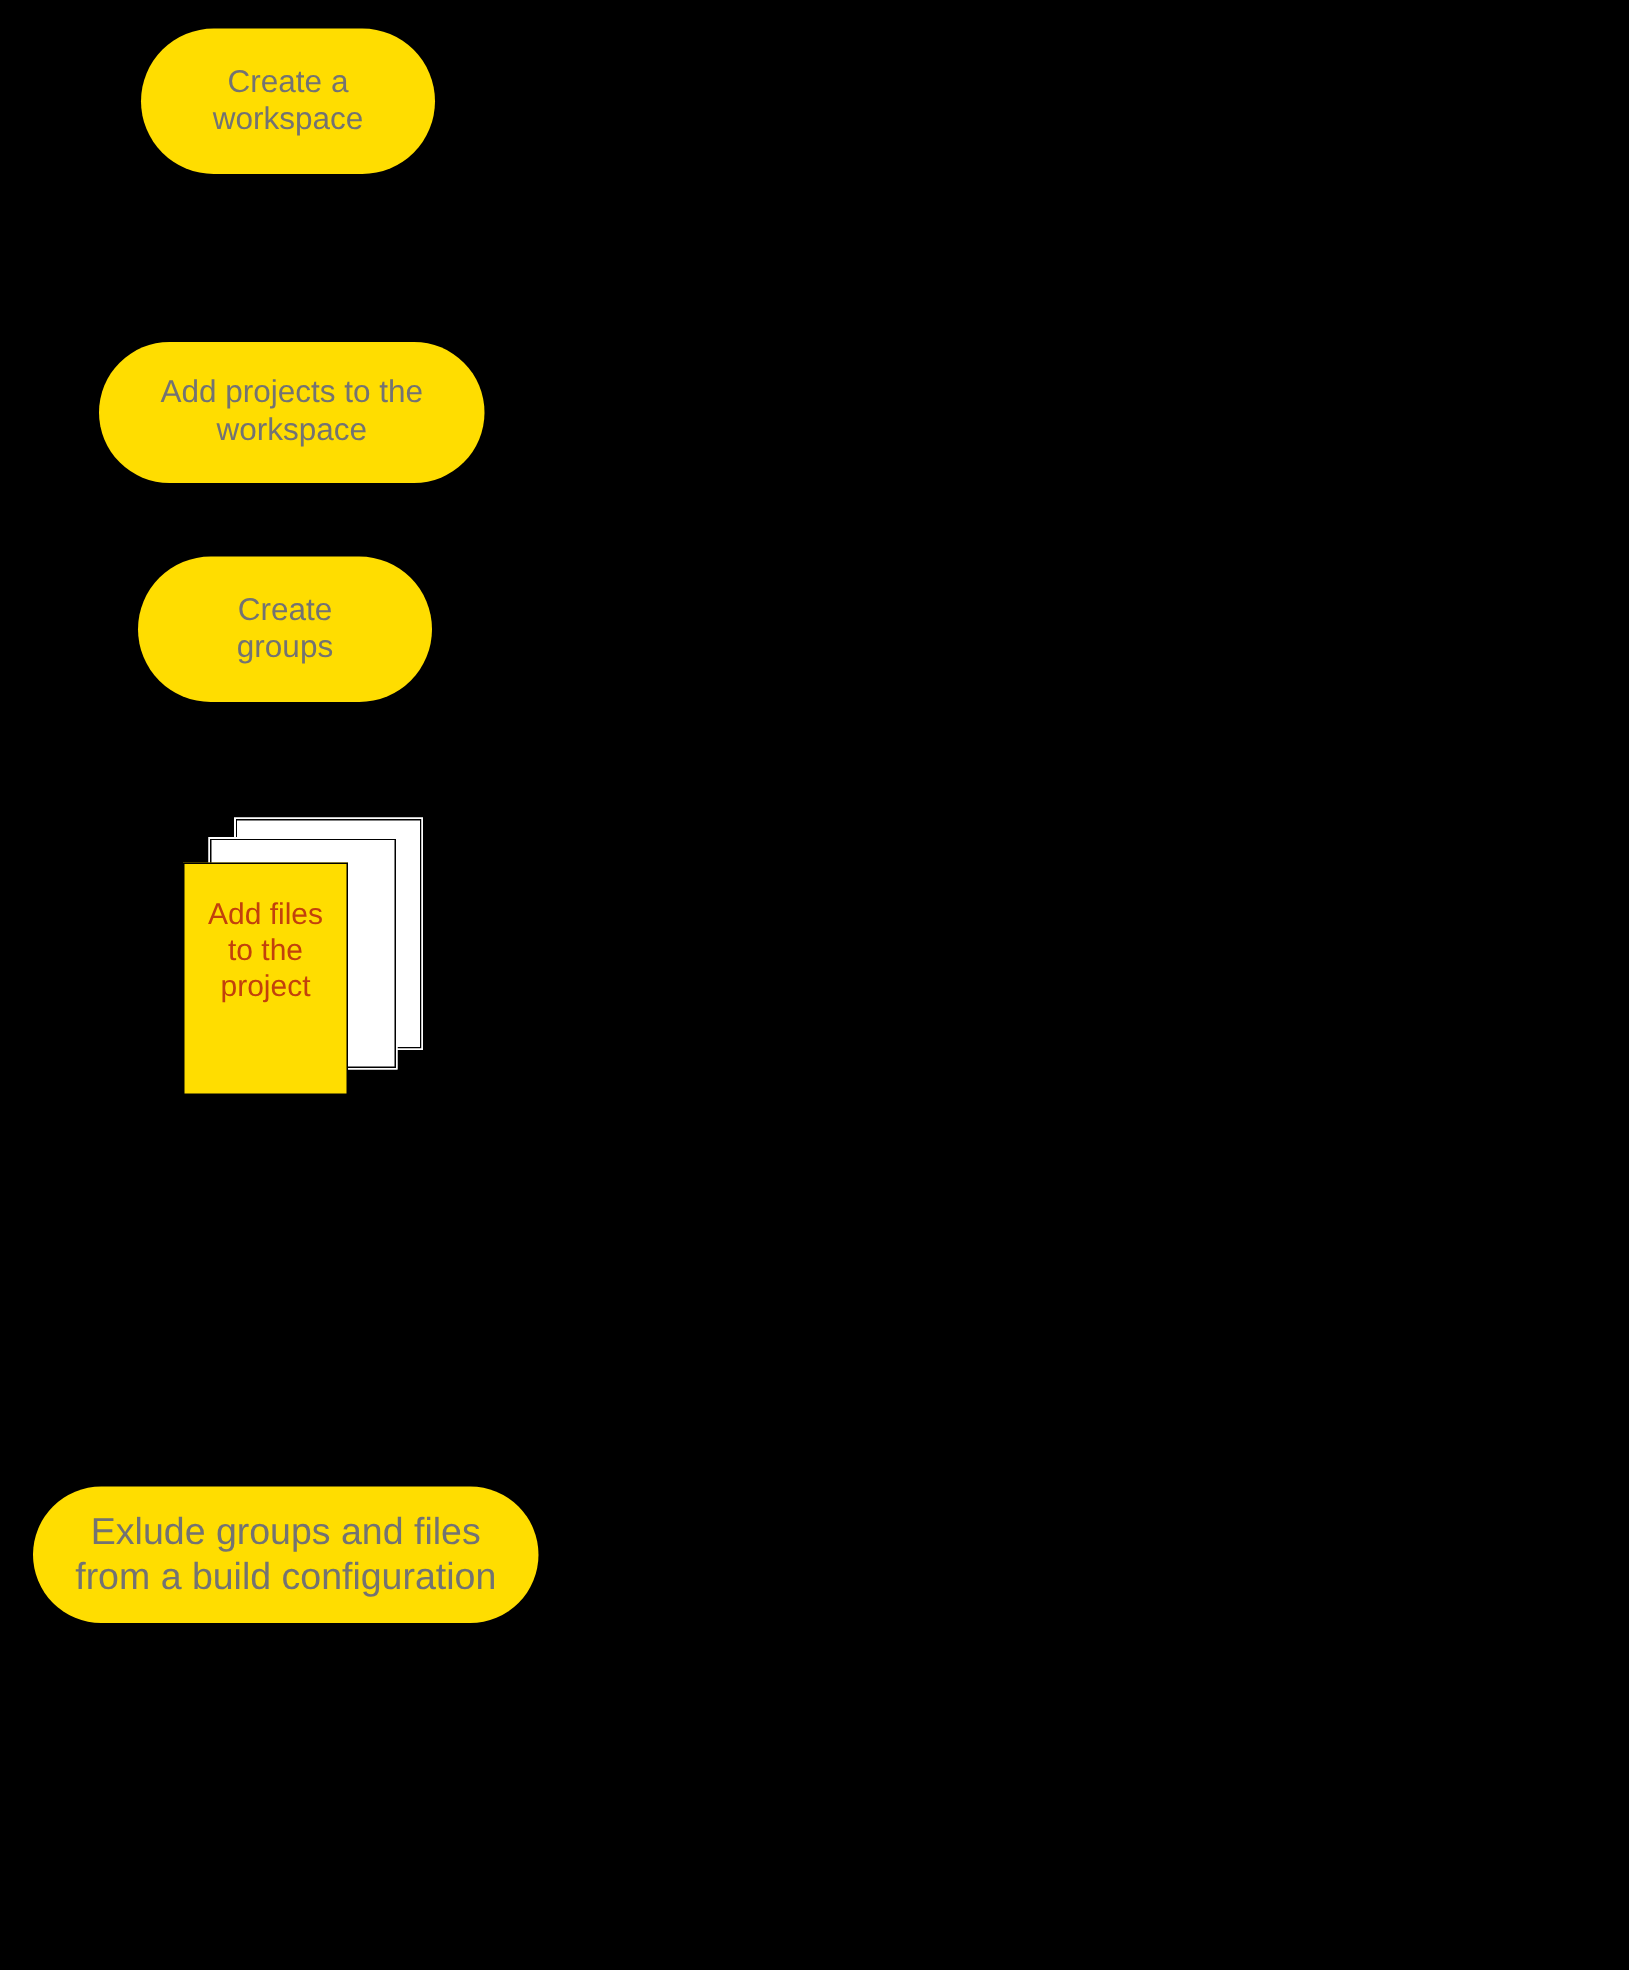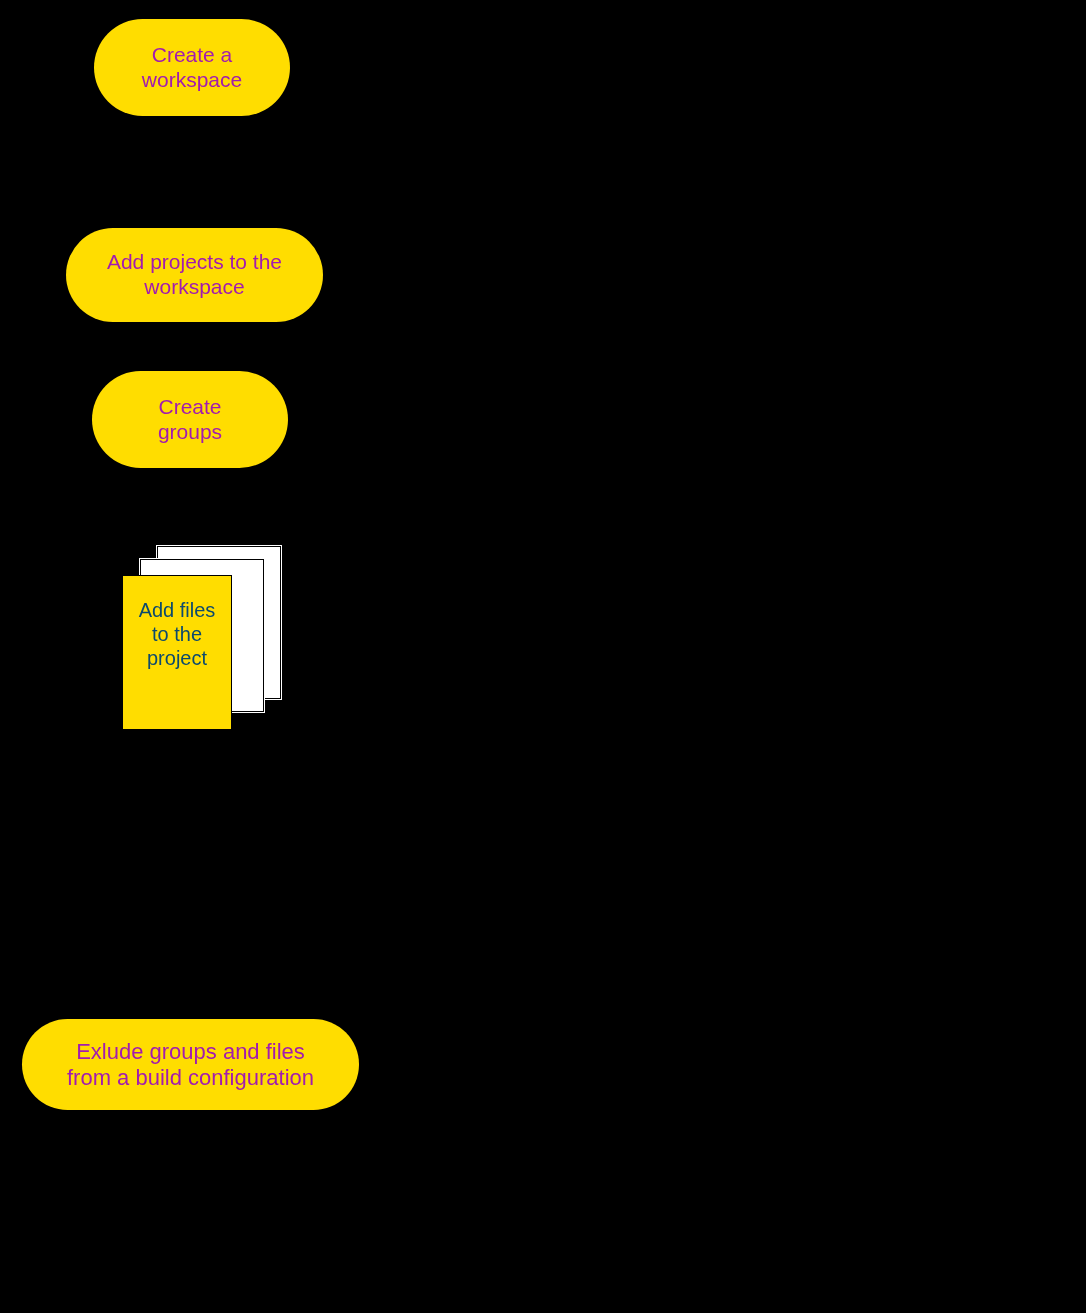--- a/index.html
+++ b/index.html
@@ -14,21 +14,21 @@
     background: #000000;
     font-family: "Liberation Sans", sans-serif;
     overflow: hidden;
   }
   .node {
     position: absolute;
     display: flex;
     align-items: center;
     justify-content: center;
     text-align: center;
-    color: #a21caf;
+    color: #737373;
     line-height: 1.18;
     box-sizing: border-box;
   }
   .pill {
     background: #FFDD00;
     border-radius: 999px;
   }
   .pill .label {
     display: block;
     white-space: pre-line;
@@ -69,21 +69,21 @@
     display: flex;
     align-items: flex-start;
     justify-content: center;
   }
   .docs .docs-label {
     position: relative;
     z-index: 3;
     display: block;
     white-space: pre-line;
     text-align: center;
-    color: #0c4a6e;
+    color: #c2410c;
     padding-top: 22px;
     line-height: 1.2;
   }
 </style>
 </head>
 <body>
 
 <div id="canvas">
 
   <div class="node pill" style="left:94px; top:19px; width:196px; height:97px; font-size:21px;">
@@ -105,19 +105,19 @@
     <div class="sheet back1"></div>
     <div class="sheet back2"></div>
     <div class="sheet front">
       <span class="docs-label">Add files
 to the
 project</span>
     </div>
   </div>
 
 
-  <div class="node pill" style="left:22px; top:991px; width:337px; height:91px; font-size:22px;margin-top:28px;">
+  <div class="node pill" style="left:22px; top:991px; width:337px; height:91px; font-size:25px;">
     <span class="label">Exlude groups and files
 from a build configuration</span>
   </div>
 
 
 </div>
 
 </body></html>

